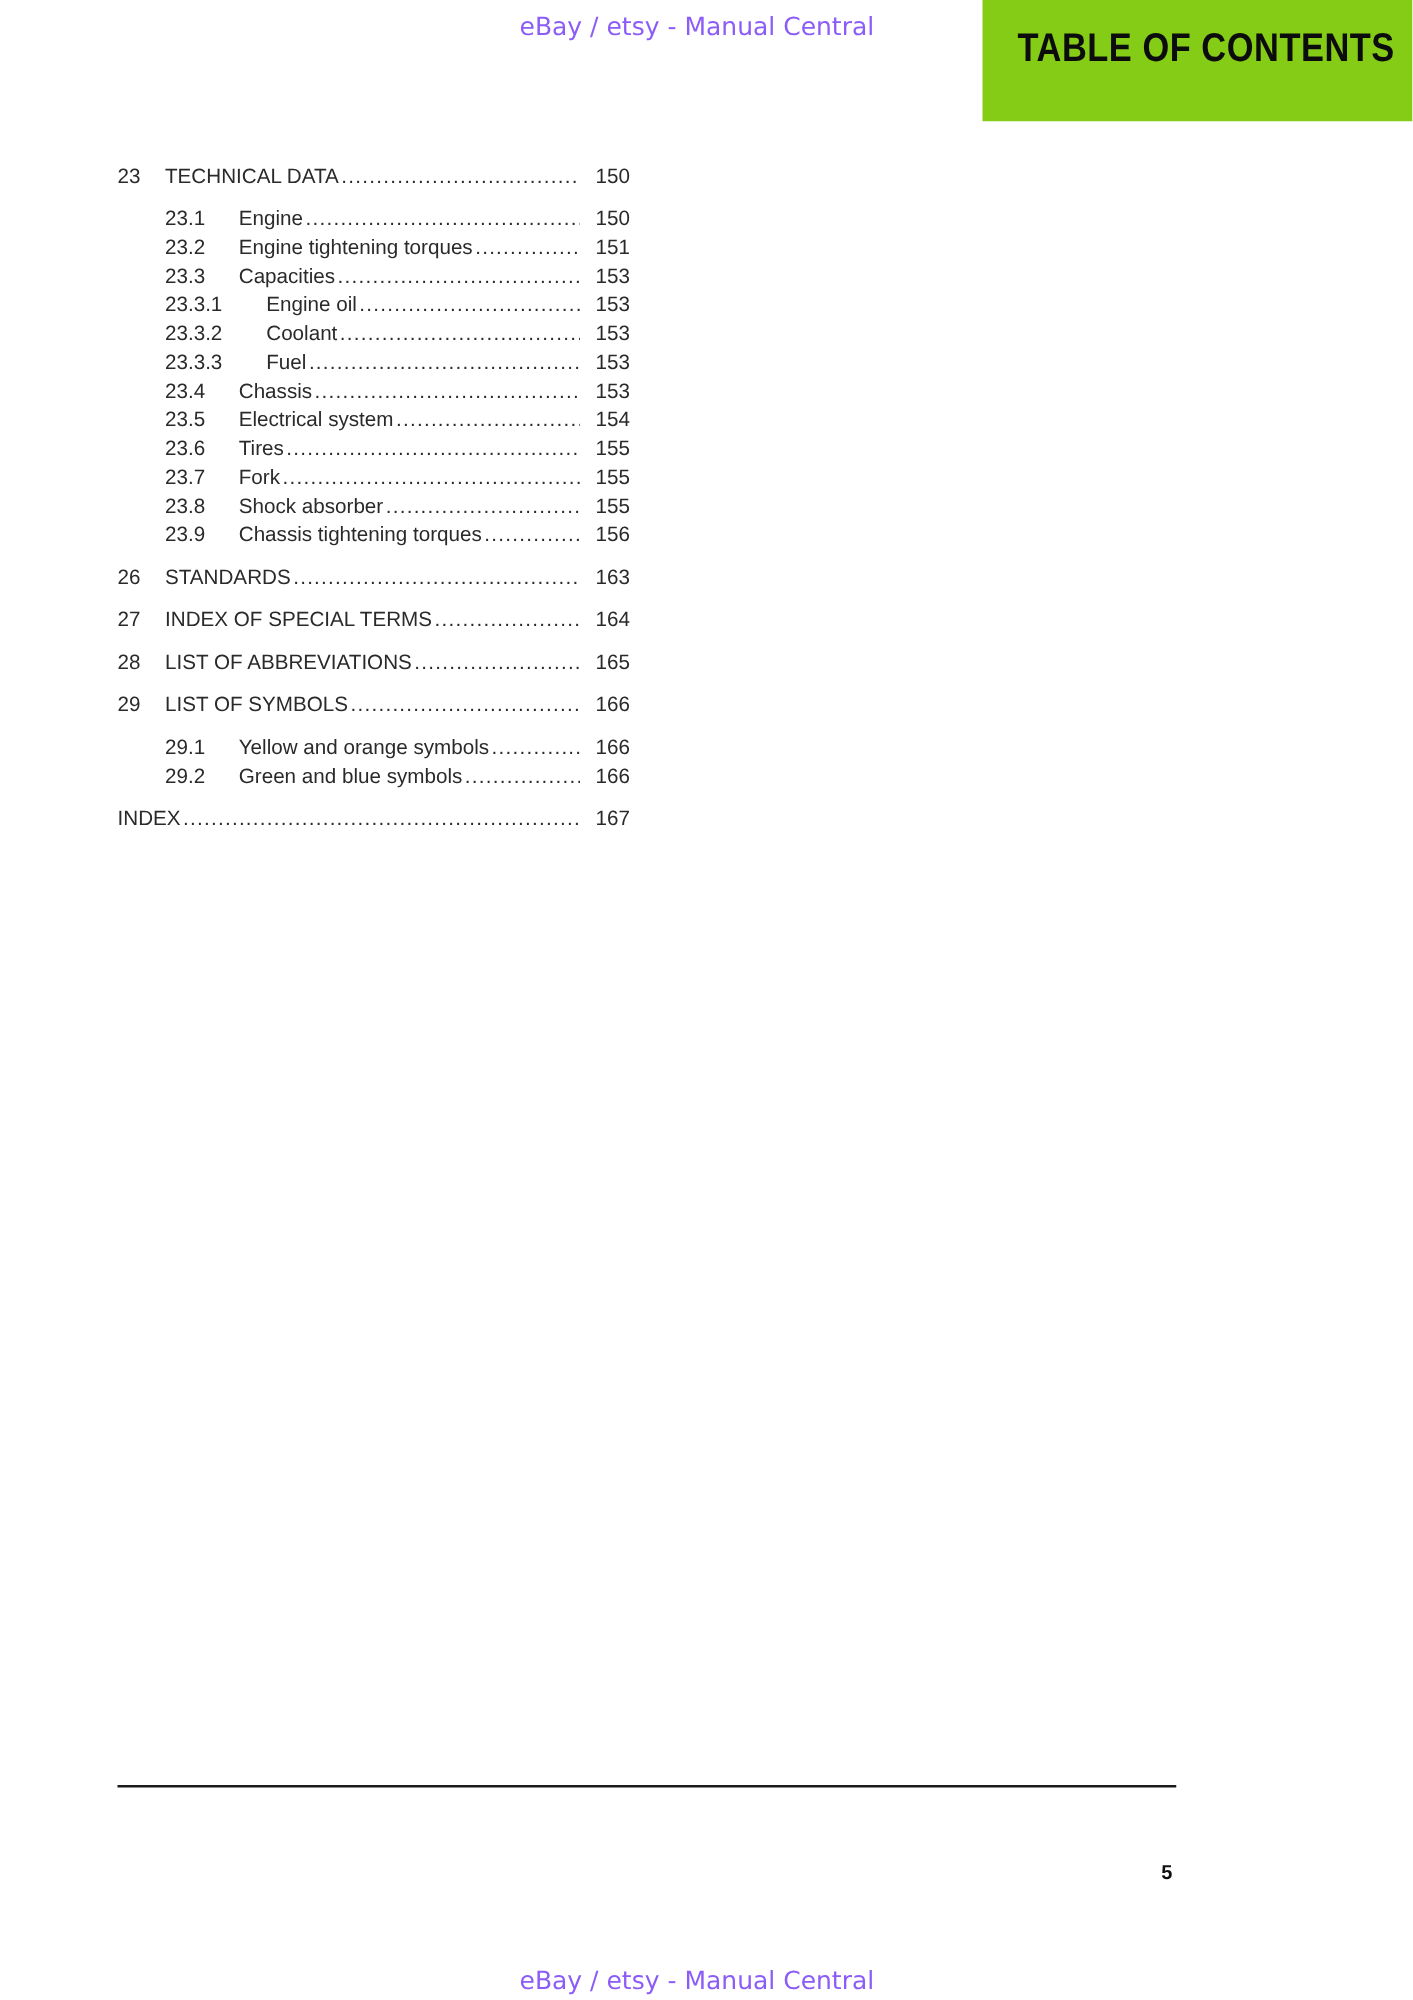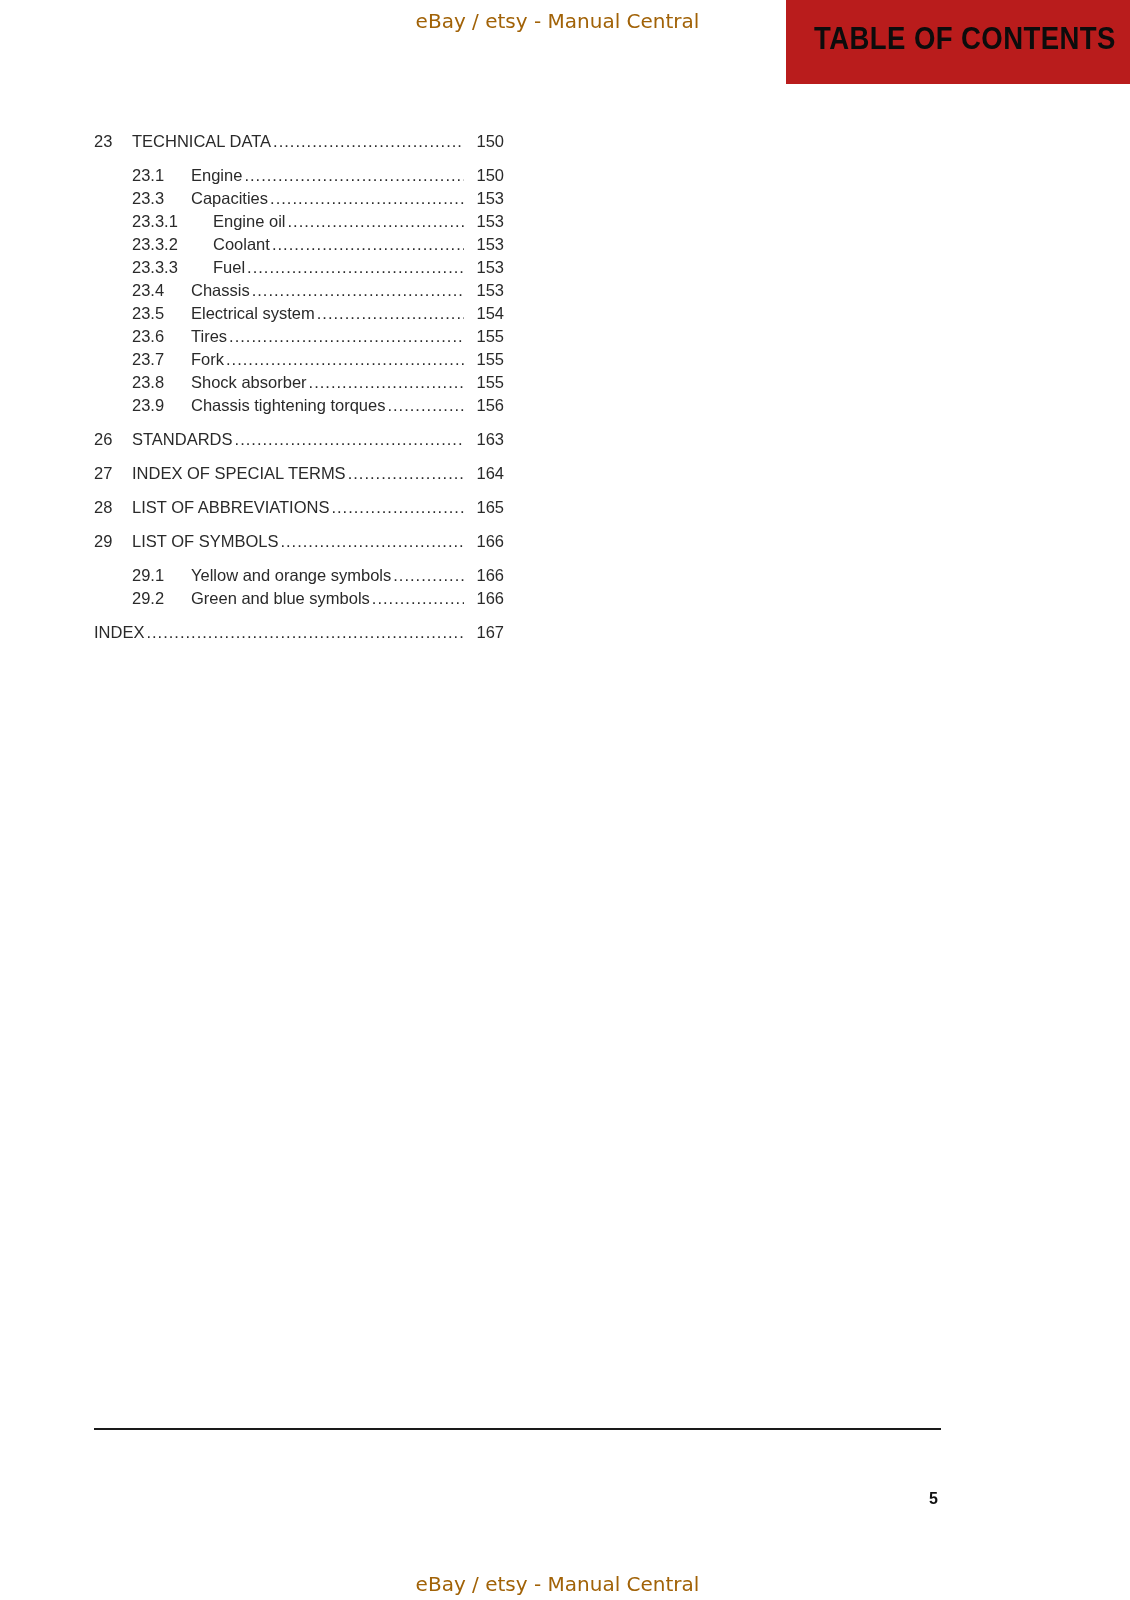--- a/index.html
+++ b/index.html
@@ -2,27 +2,27 @@
 <html><head>
 <meta charset="utf-8">
 <style>
   html, body { margin: 0; padding: 0; }
   body {
     width: 1130px; height: 1600px; position: relative; background: #ffffff;
     font-family: "Liberation Sans", sans-serif; color: #2a2a2a; overflow: hidden;
   }
   .watermark {
     position: absolute; left: 0; width: 1115px; text-align: center;
-    font-family: "DejaVu Sans", sans-serif; font-size: 20px; color: #a16207;
+    font-family: "DejaVu Sans", sans-serif; font-size: 20px; color: #8b5cf6;
   }
   .wm-top { top: 9px; }
   .wm-bottom { top: 1572px; }
   .header-box {
-    position: absolute; left: 786px; top: 0; width: 344px; height: 84px;
-    background: #b91c1c; box-sizing: border-box;
+    position: absolute; left: 786px; top: 0; width: 344px; height: 97px;
+    background: #84cc16; box-sizing: border-box;
   }
   .header-title {
     position: absolute; left: 28px; top: 20px;
     font-family: "Liberation Sans", sans-serif; font-weight: bold; font-size: 32px;
     letter-spacing: 0.5px; color: #0c0c0c; transform: scaleX(0.86); transform-origin: left center;
     white-space: nowrap;
   }
   .toc { position: absolute; left: 94px; top: 130px; width: 410px; }
   .row {
     position: relative; display: flex; align-items: baseline;
@@ -63,20 +63,26 @@
       <span class="title">TECHNICAL DATA</span>
       <span class="dots"></span>
       <span class="page">150</span>
     </div>
 
   <div class="row lvl2 gap-before">
       <span class="num">23.1</span>
       <span class="title">Engine</span>
       <span class="dots"></span>
       <span class="page">150</span>
+    </div>
+  <div class="row lvl2">
+      <span class="num">23.2</span>
+      <span class="title">Engine tightening torques</span>
+      <span class="dots"></span>
+      <span class="page">151</span>
     </div>
   <div class="row lvl2">
       <span class="num">23.3</span>
       <span class="title">Capacities</span>
       <span class="dots"></span>
       <span class="page">153</span>
     </div>
   <div class="row lvl3">
       <span class="num">23.3.1</span>
       <span class="title">Engine oil</span>

